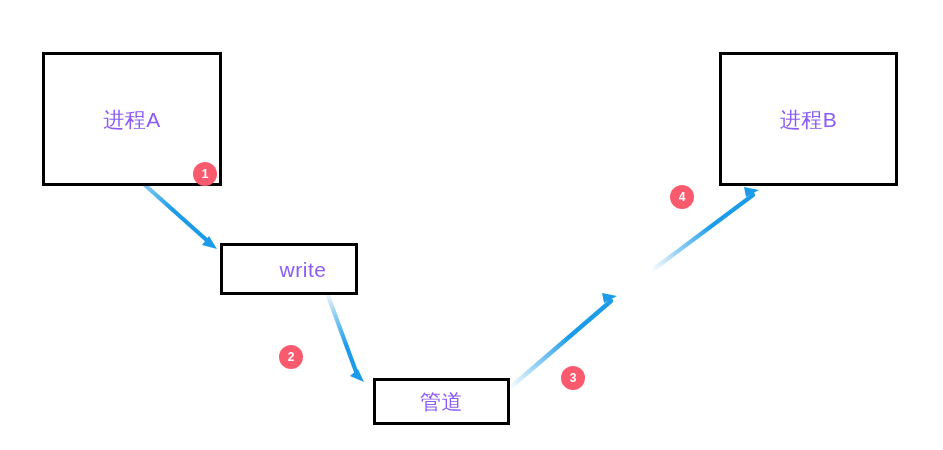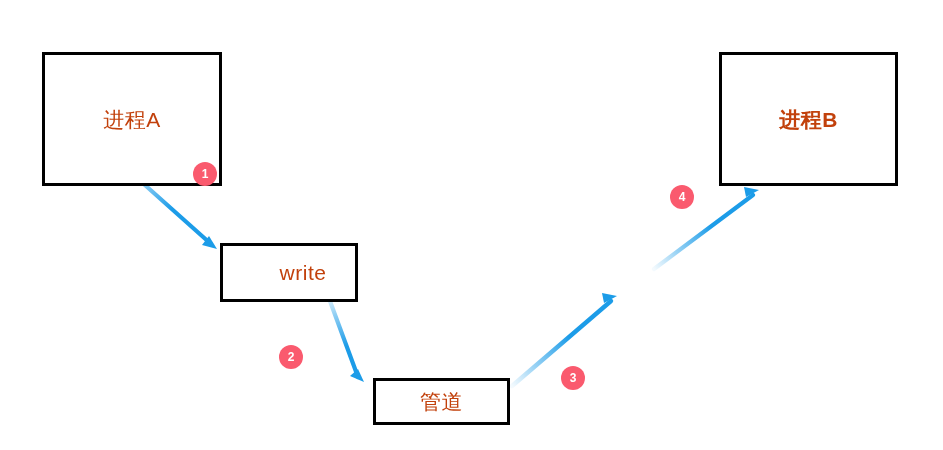--- a/index.html
+++ b/index.html
@@ -31,21 +31,21 @@
     box-sizing: border-box;
     background: #ffffff;
     border: 3px solid #000000;
     display: flex;
     align-items: center;
     justify-content: center;
     text-align: center;
   }
   .node-label {
     font-size: 21px;
-    color: #c2410c;
+    color: #8b5cf6;
     line-height: 1;
     letter-spacing: 0.5px;
     white-space: nowrap;
   }
   .node-label.cjk {
     font-size: 21px;
   }
   .badge {
     position: absolute;
     box-sizing: border-box;
@@ -114,30 +114,30 @@
     <g>
       <path d="M654,269 L753,195" stroke="url(#grad-a4)" stroke-width="4.2" stroke-linecap="round" fill="none"></path>
       <path d="M759,190 L746,197 L744,187 Z" fill="#1c9ce8"></path>
     </g>
   </svg>
 
   <div class="node-box" style="left:42px; top:52px; width:180px; height:134px;">
     <span class="node-label cjk">进程A</span>
   </div>
 
-  <div class="node-box" style="left:220px; top:243px; width:138px; height:59px;padding-left:28px;">
+  <div class="node-box" style="left:220px; top:243px; width:138px; height:52px;padding-left:28px;">
     <span class="node-label">write</span>
   </div>
 
   <div class="node-box" style="left:373px; top:378px; width:137px; height:47px;">
     <span class="node-label cjk">管道</span>
   </div>
 
 
-  <div class="node-box" style="left:719px; top:52px; width:179px; height:134px;font-weight:bold;">
+  <div class="node-box" style="left:719px; top:52px; width:179px; height:134px;">
     <span class="node-label cjk">进程B</span>
   </div>
 
   <div class="badge" style="left:193px; top:162px;">1</div>
   <div class="badge" style="left:279px; top:345px;">2</div>
   <div class="badge" style="left:561px; top:366px;">3</div>
   <div class="badge" style="left:670px; top:185px;">4</div>
 
 </div>
 

